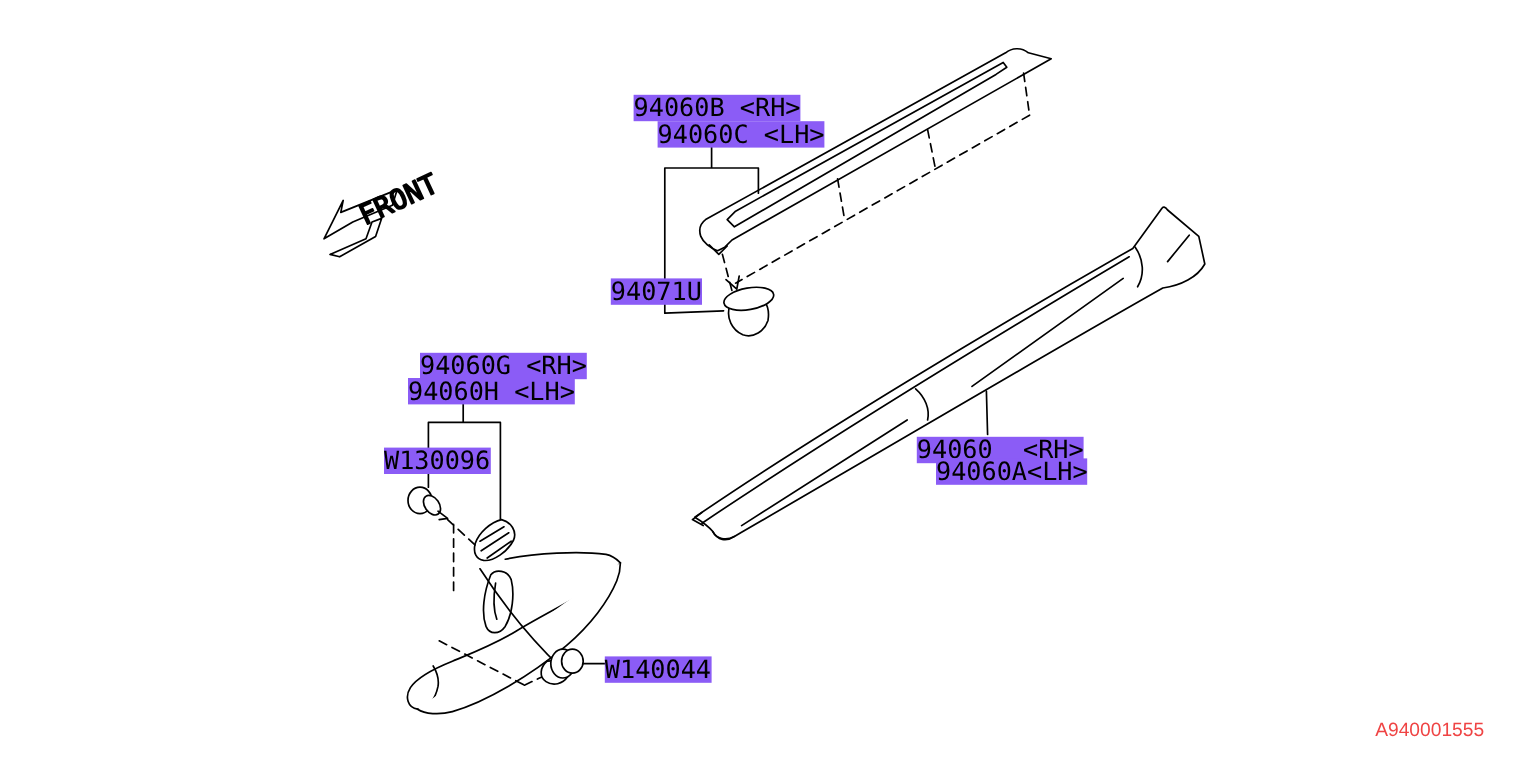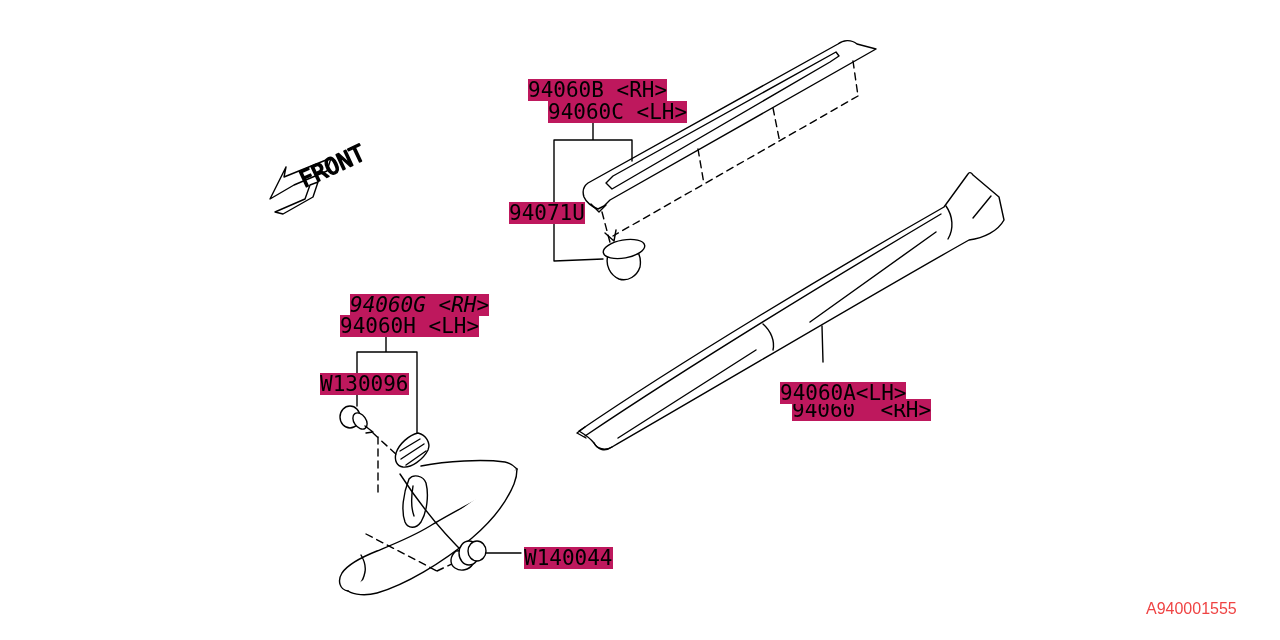--- a/index.html
+++ b/index.html
@@ -20,21 +20,21 @@
     left: 0;
     top: 0;
   }
   .part-label {
     position: absolute;
     font-family: "DejaVu Sans Mono", monospace;
     font-size: 21px;
     line-height: 22px;
     color: #000000;
     white-space: pre;
-    background: #be185d;
+    background: #8b5cf6;
     letter-spacing: 0px;
   }
   .diagram-id {
     position: absolute;
     font-family: Liberation Sans, sans-serif;
     font-size: 16px;
     color: #ef4444;
     white-space: pre;
   }
   .front-text {
@@ -112,23 +112,23 @@
         <path fill="#ffffff" d="M456,551 C450,556 449,564 455,568 C461,572 469,570 473,564 C476,559 475,553 471,550 Z"></path>
         <ellipse cx="469" cy="553" rx="10" ry="12" fill="#ffffff"></ellipse>
         <ellipse cx="477" cy="551" rx="9" ry="10" fill="#ffffff"></ellipse>
         <path d="M486,553 L521,553"></path>
       </g>
     </g>
   </svg>
 
   <div class="part-label" style="left:528px; top:79px;">94060B &lt;RH&gt;</div>
   <div class="part-label" style="left:548px; top:101px;">94060C &lt;LH&gt;</div>
-  <div class="part-label" style="left:509px; top:202px;text-align:center;">94071U</div>
-  <div class="part-label" style="left:350px; top:294px;font-style:italic;">94060G &lt;RH&gt;</div>
+  <div class="part-label" style="left:509px; top:232px;text-align:center;">94071U</div>
+  <div class="part-label" style="left:350px; top:294px;">94060G &lt;RH&gt;</div>
   <div class="part-label" style="left:340px; top:315px;">94060H &lt;LH&gt;</div>
   <div class="part-label" style="left:320px; top:373px;">W130096</div>
-  <div class="part-label" style="left:792px; top:364px;margin-top:35px;">94060  &lt;RH&gt;</div>
+  <div class="part-label" style="left:764px; top:364px;">94060  &lt;RH&gt;</div>
   <div class="part-label" style="left:780px; top:382px;">94060A&lt;LH&gt;</div>
-  <div class="part-label" style="left:524px; top:547px;">W140044</div>
+  <div class="part-label" style="left:504px; top:547px;">W140044</div>
 
   <div class="diagram-id" style="left:1146px; top:600px;">A940001555</div>
 
 </div>
 
 </body></html>

